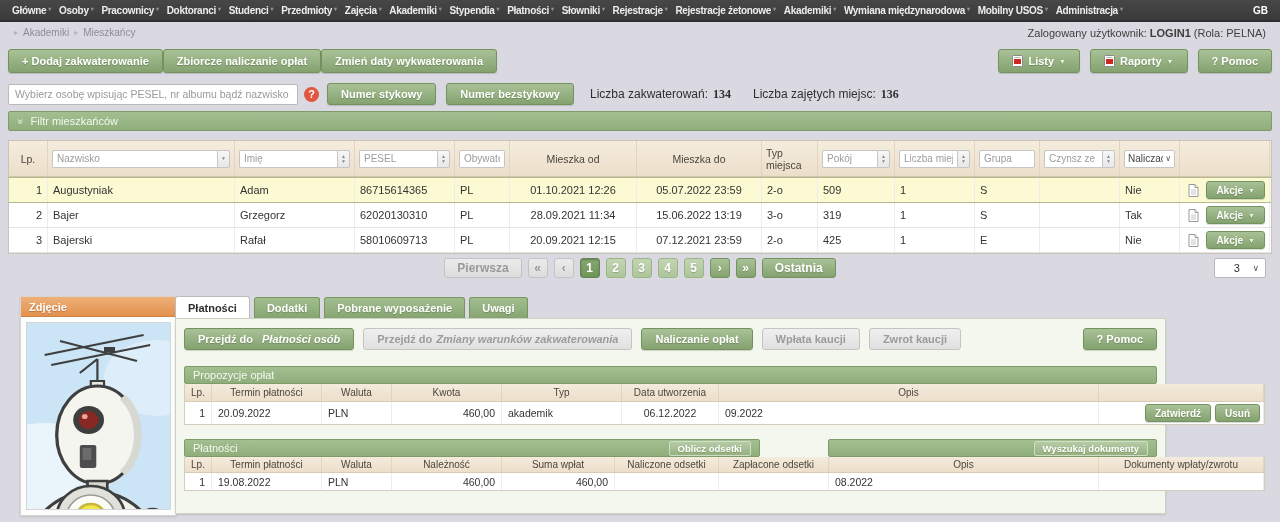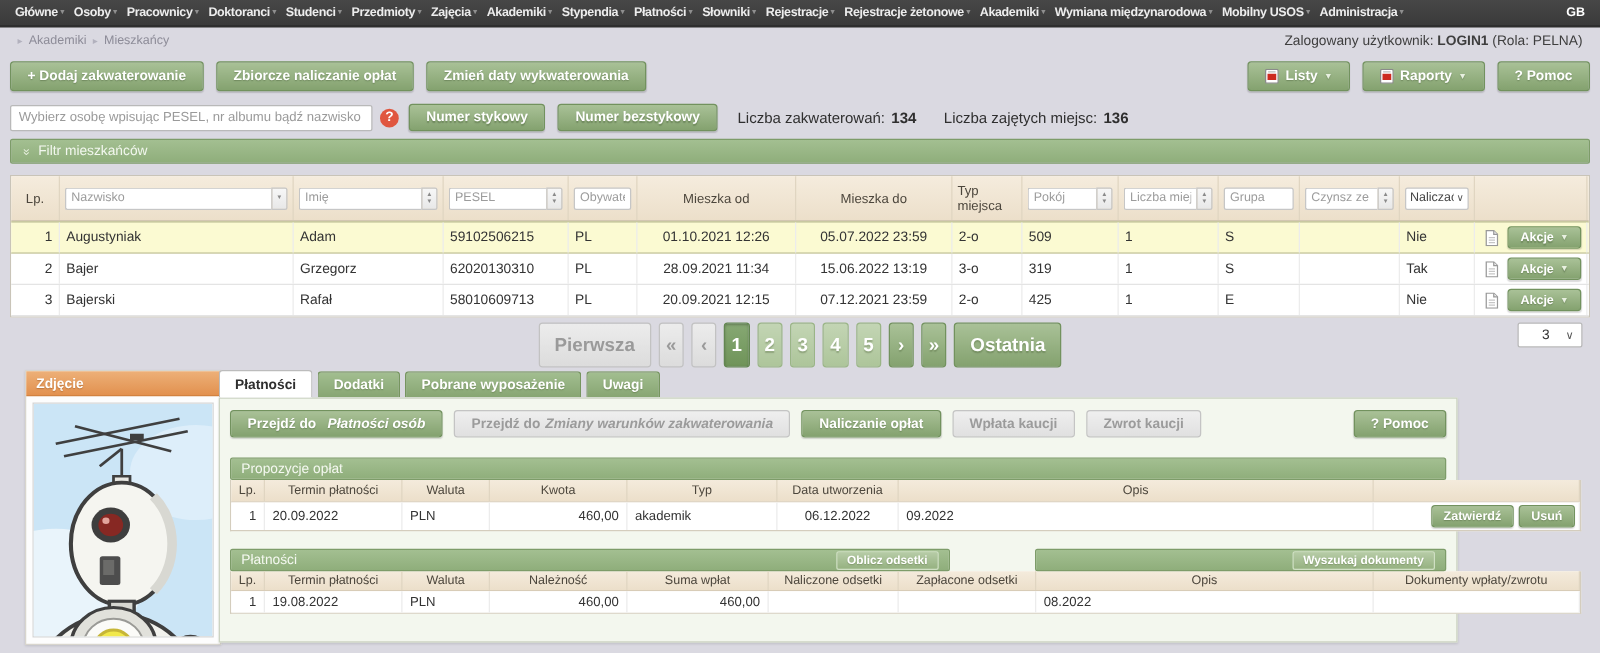--- a/index.html
+++ b/index.html
@@ -23,32 +23,32 @@
   
   .gbtn { display:inline-flex; align-items:center; justify-content:center; gap:5px;
           background:linear-gradient(#a9c197,#84a26f); border:1px solid #72925e; border-radius:3px;
           color:#fff; font-size:11px; font-weight:bold; text-shadow:0 1px 1px rgba(50,70,35,.35);
           padding:0 13px; height:24px; cursor:pointer; box-shadow:0 1px 1px rgba(0,0,0,.15); white-space:nowrap; }
   .gbtn.small { height:18px; font-size:10px; padding:0 9px; }
   .gbtn .caret { font-size:7px; color:#e8f0e0; }
   .dbtn { display:inline-flex; align-items:center; justify-content:center;
           background:linear-gradient(#efefef,#e0e0e0); border:1px solid #c4c4c4; border-radius:3px;
           color:#9b9b9b; font-size:11px; font-weight:bold; padding:0 13px; height:22px; white-space:nowrap; }
-  .toolrow { position:absolute; top:49px; left:8px; display:flex; gap:10px; }
+  .toolrow { position:absolute; top:49px; left:8px; display:flex; gap:0; }
   .toolrow-r { position:absolute; top:49px; right:8px; display:flex; gap:10px; }
   .pdficon { width:11px; height:12px; flex:0 0 auto; }
 
   
   .searchrow { position:absolute; top:83px; left:8px; width:1264px; display:flex; align-items:center; }
   .searchrow input { width:290px; height:21px; border:1px solid #b9b9b9; border-radius:2px; padding:0 6px; font-size:10.5px; color:#444; background:#fff; }
   .searchrow input::placeholder { color:#9a9a9a; }
   .helpdot { width:15px; height:15px; border-radius:50%; background:#e0563f; color:#fff; font-size:11px; font-weight:bold;
              display:flex; align-items:center; justify-content:center; margin:0 8px 0 6px; cursor:pointer; }
   .stats { display:flex; gap:22px; margin-left:16px; font-size:12px; color:#2f2f2f; }
-  .stats b { margin-left:5px; }
+  .stats b { margin-left:5px;font-family:Liberation Serif, serif; }
 
   
   .filterbar { position:absolute; top:111px; left:8px; width:1264px; height:20px;
                background:linear-gradient(#a3bf91,#8fae7b); border:1px solid #7d9c69; border-radius:2px;
                color:#f2f7ee; font-size:11px; display:flex; align-items:center; gap:7px; padding:0 9px; cursor:pointer; }
   .filterbar .chev { display:inline-block; transform:rotate(90deg); font-size:10px; color:#e8f0e0; }
 
   
   .rtable { position:absolute; top:140px; left:8px; width:1264px; background:#fff; border:1px solid #c9c4b8;
             --cols:39px 187px 120px 100px 55px 127px 125px 56px 77px 80px 65px 80px 60px 90px; }
@@ -69,22 +69,22 @@
   .rrow { display:grid; grid-template-columns:var(--cols); height:25px; background:#fff; border-bottom:1px solid #e4e4e4; cursor:pointer; }
   .rrow > div { display:flex; align-items:center; border-right:1px solid #ececec; padding:0 5px; font-size:11px; color:#333; overflow:hidden; white-space:nowrap; }
   .rrow .num { justify-content:flex-end; }
   .rrow .ctr { justify-content:center; }
   .rrow.sel { background:#fbfad2; border-top:1px solid #b8b88d; border-bottom:1px solid #b8b88d; height:26px; }
   .rrow .actions { justify-content:flex-end; gap:7px; padding-right:4px; }
   .docicon { width:11px; height:13px; flex:0 0 auto; cursor:pointer; }
 
   
   .pagerrow { position:absolute; top:258px; left:8px; width:1264px; display:flex; align-items:center; justify-content:center; gap:6px; }
-  .pg { height:36px; min-width:20px; border-radius:3px; display:inline-flex; align-items:center; justify-content:center;
-        font-size:15px; font-weight:bold; padding:0 5px; cursor:pointer; }
+  .pg { height:20px; min-width:20px; border-radius:3px; display:inline-flex; align-items:center; justify-content:center;
+        font-size:12px; font-weight:bold; padding:0 5px; cursor:pointer; }
   .pg.gray { background:linear-gradient(#ececec,#dcdcdc); border:1px solid #c2c2c2; color:#9a9a9a; }
   .pg.page { background:linear-gradient(#c3d5b4,#adc59a); border:1px solid #9ab586; color:#fff; text-shadow:0 1px 1px rgba(60,80,40,.3); }
   .pg.active { background:linear-gradient(#86a873,#6f9459); border:1px solid #628651; color:#fff; box-shadow:inset 0 1px 2px rgba(0,0,0,.25); }
   .pg.grn { background:linear-gradient(#a9c197,#84a26f); border:1px solid #72925e; color:#fff; text-shadow:0 1px 1px rgba(60,80,40,.3); }
   .pg.lbl { padding:0 12px; }
   .pagesel { position:absolute; right:6px; top:0; width:52px; height:20px; background:#fff; border:1px solid #b9b9b9; border-radius:2px;
              display:flex; align-items:center; font-size:11px; color:#333; padding:0 6px; cursor:pointer; }
   .pagesel .sv { flex:1; text-align:center; }
   .pagesel .sc { font-size:9px; color:#555; }
 
@@ -334,21 +334,21 @@
           <span class="sc">∨</span>
         </span>
       </div>
     <div></div>
   </div>
 
   <div class="rrow sel">
     <div class="num">1</div>
     <div>Augustyniak</div>
     <div>Adam</div>
-    <div>59102506215</div>
+    <div>86715614365</div>
     <div>PL</div>
     <div class="ctr">01.10.2021 12:26</div>
     <div class="ctr">05.07.2022 23:59</div>
     <div>2-o</div>
     <div>509</div>
     <div>1</div>
     <div>S</div>
     <div></div>
     <div>Nie</div>
     <div class="actions">

